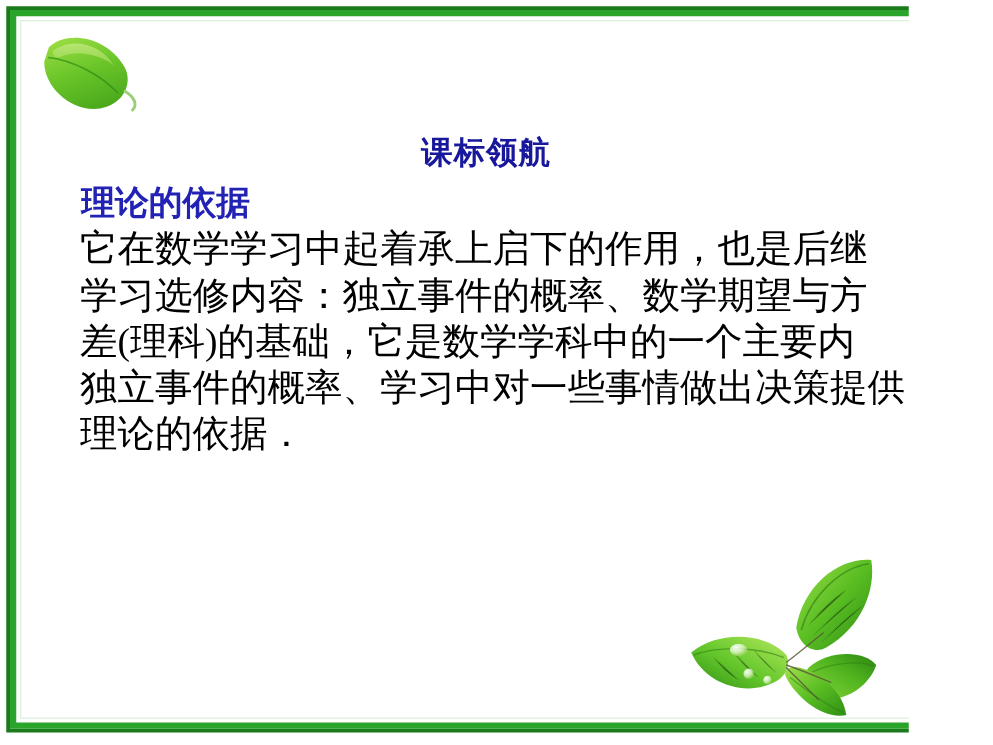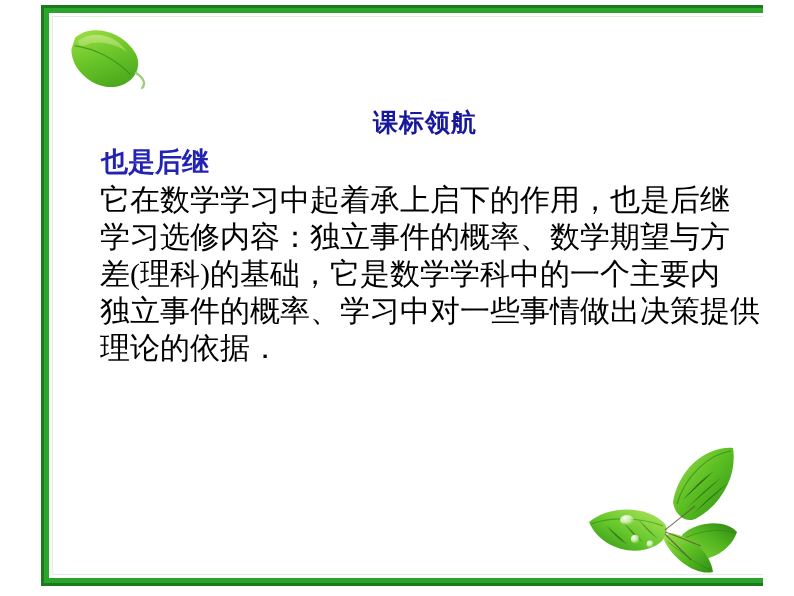--- a/index.html
+++ b/index.html
@@ -13,21 +13,20 @@
     overflow: hidden;
     font-family: "Liberation Serif", "DejaVu Serif", serif;
   }
 
   .slide {
     position: relative;
     width: 727px;
     height: 596px;
     background: #ffffff;
     overflow: hidden;
-    margin-left: 36px;
   }
 
   
   .frame-outer {
     position: absolute;
     left: 5px;
     top: 5px;
     width: 779px;
     height: 581px;
     border: 3px solid #1b7a1b;
@@ -193,21 +192,21 @@
       <g stroke="#5b5b3a" stroke-width="1.1" fill="none" opacity="0.85">
         <path d="M104 88 C112 82, 124 72, 134 64"></path>
         <path d="M104 90 C116 94, 130 100, 140 104"></path>
         <path d="M104 92 C112 100, 122 110, 130 118"></path>
       </g>
     </svg>
   </div>
 
   <div class="title">课标领航</div>
 
-  <div class="subtitle">也是后继</div>
+  <div class="subtitle">理论的依据</div>
 
   <div class="body-text">
     <div class="body-line">它在数学学习中起着承上启下的作用，也是后继</div>
     <div class="body-line">学习选修内容：独立事件的概率、数学期望与方</div>
     <div class="body-line">差(理科)的基础，它是数学学科中的一个主要内</div>
     <div class="body-line">独立事件的概率、学习中对一些事情做出决策提供</div>
     <div class="body-line">理论的依据．</div>
   </div>
 
 </div>

